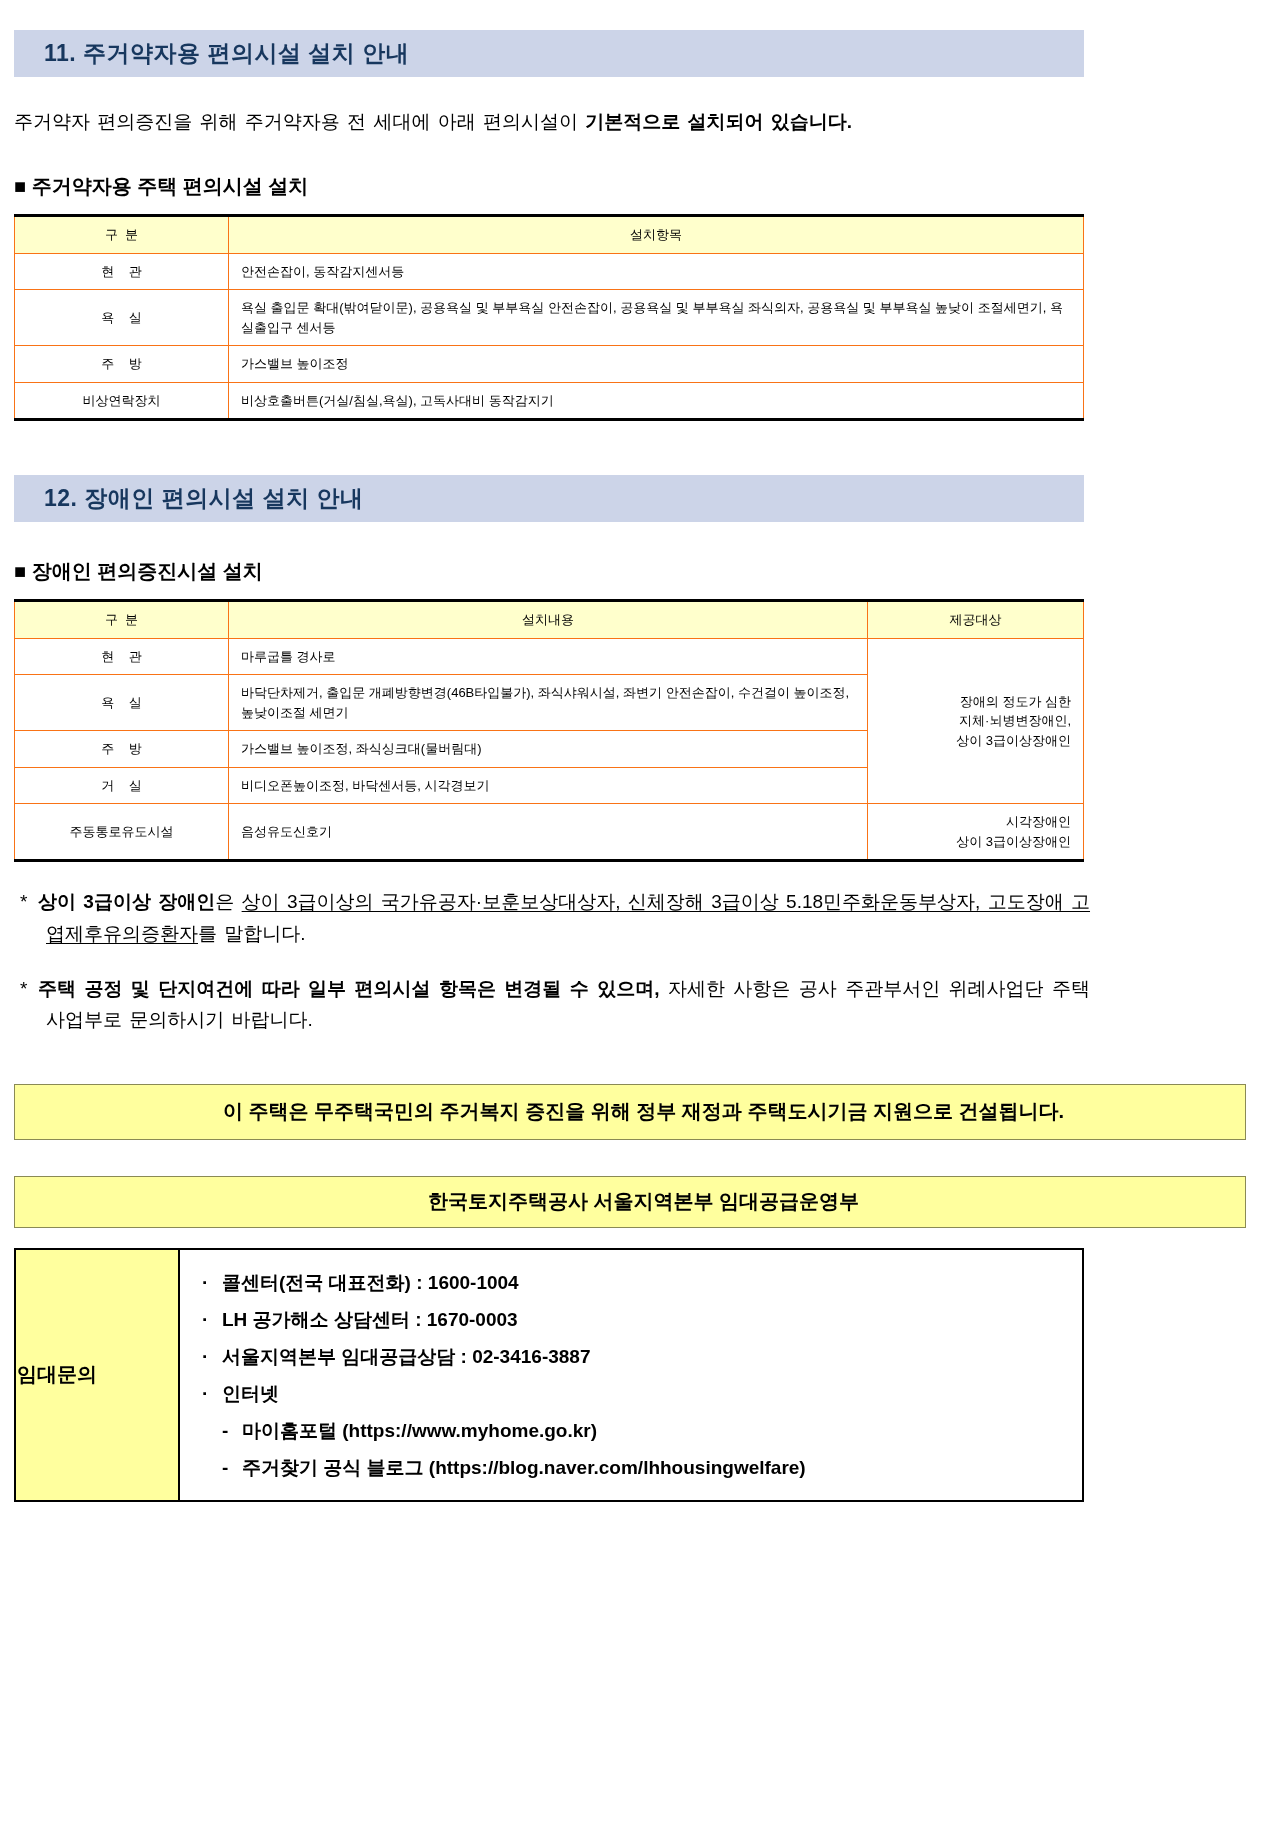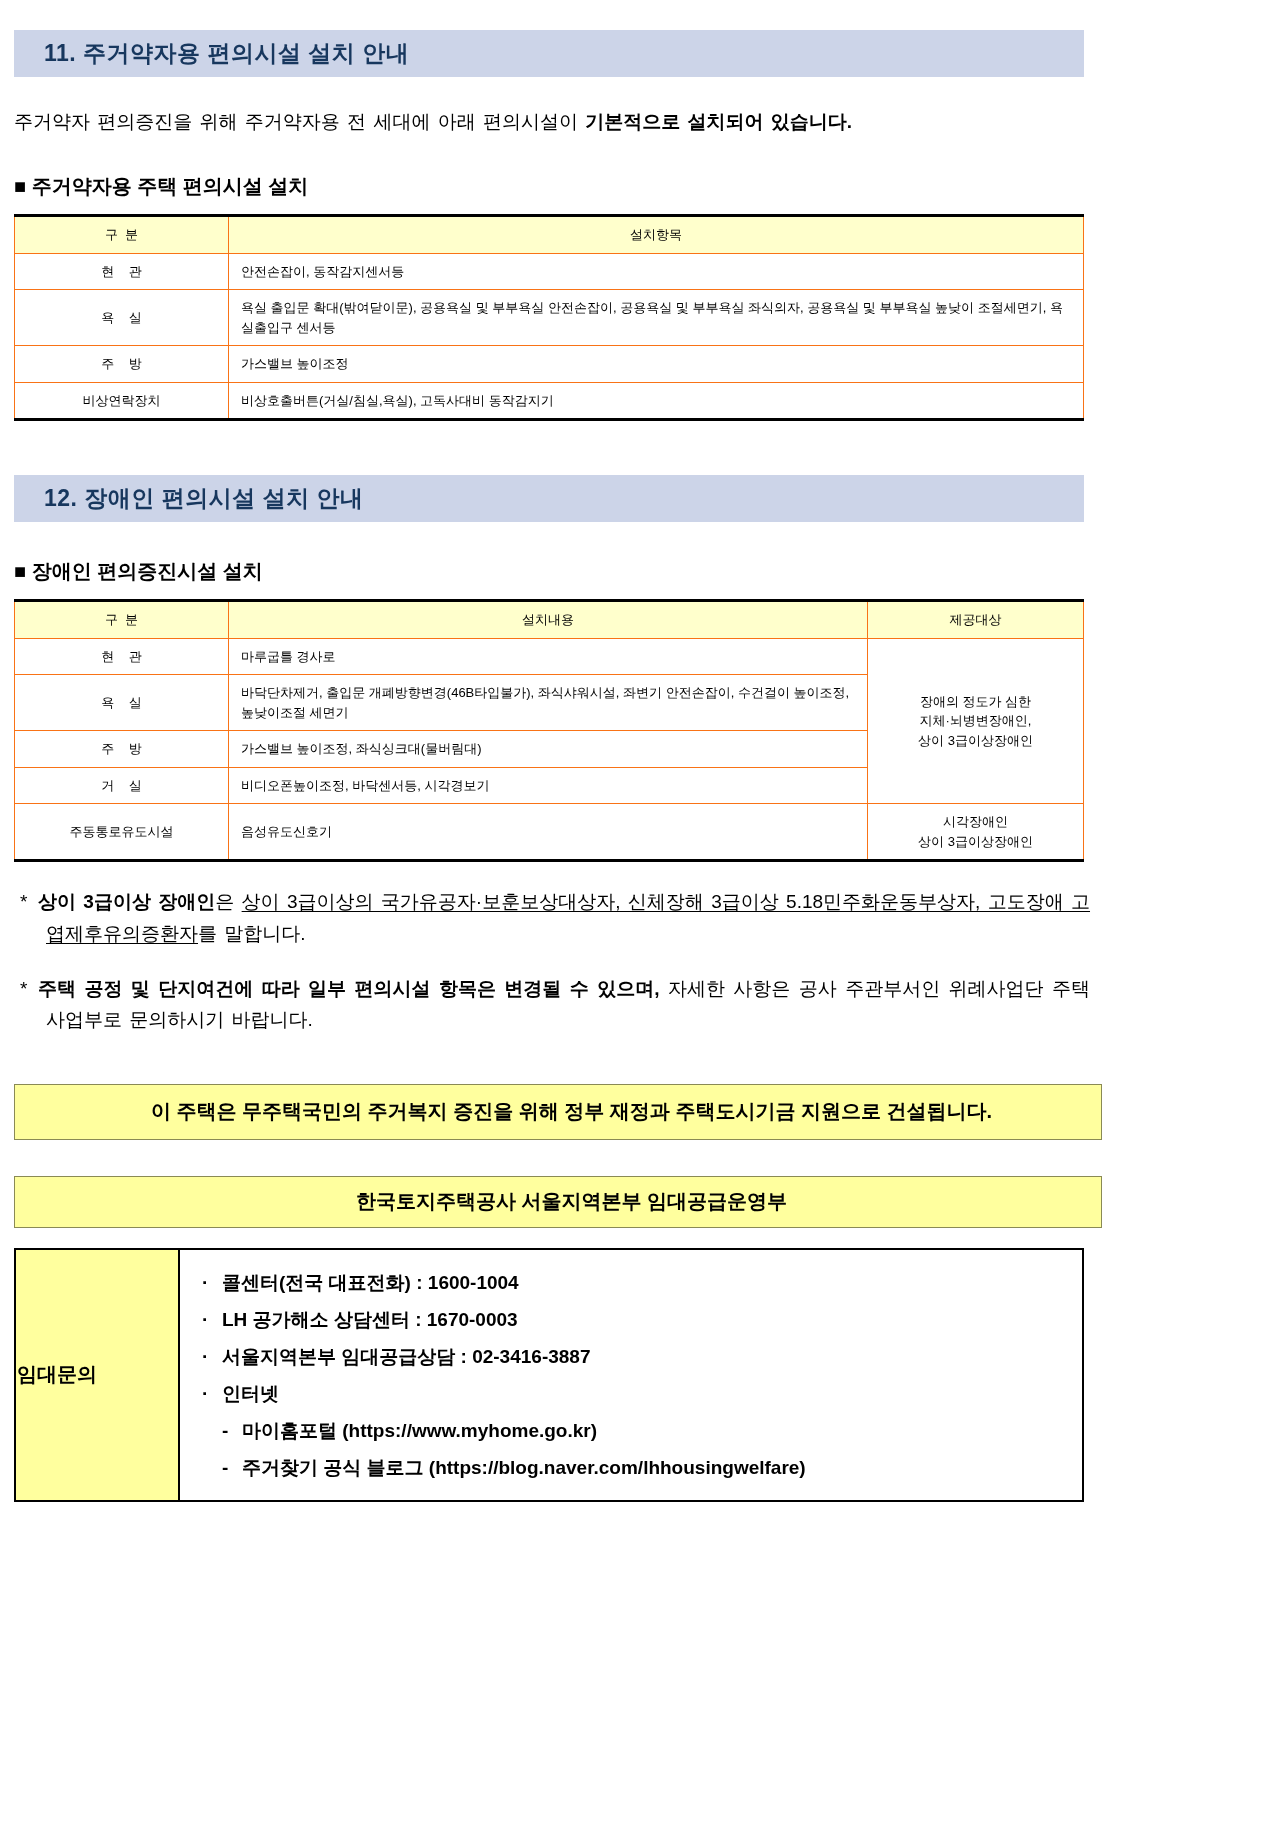--- a/index.html
+++ b/index.html
@@ -13,29 +13,29 @@
   .section-title{font-size:23px;font-weight:bold;color:#17375e;letter-spacing:.5px;margin:12px;}
   .intro{width:1070px;margin:30px 0 0 0;font-size:19px;line-height:1.6;text-align:justify;word-spacing:2px;}
   .b{font-weight:bold;}
   .u{text-decoration:underline;text-underline-offset:3px;}
   .subheading{margin-top:36px;font-size:20px;font-weight:bold;}
   .tbl{width:1070px;border-collapse:collapse;margin-top:14px;
     border-top:3px solid #000;border-bottom:3px solid #000;}
   .tbl th,.tbl td{border:1px solid #f97316;font-size:13px;padding:8px 12px;line-height:1.5;}
   .tbl thead th{background:#ffffcc;font-weight:normal;text-align:center;white-space:pre-wrap;}
   .tbl td.label{text-align:center;white-space:pre-wrap;padding-left:4px;padding-right:4px;margin-top:16px;}
-  .tbl td.target{text-align:center;white-space:pre-line;}
+  .tbl td.target{text-align:right;white-space:pre-line;}
   .col-label{width:214px;}
   .col-target{width:216px;}
   .mt-section{margin-top:54px;}
   .footnote{width:1070px;margin:24px 0 0 6px;font-size:19px;line-height:1.65;text-align:justify;
     word-spacing:2px;padding-left:26px;text-indent:-26px;box-sizing:border-box;}
   .footnote:first-of-type{margin-top:26px;}
   .marker{display:inline-block;width:18px;text-indent:0;}
-  .banner{width:1088px;margin-top:48px;background:#ffff9e;border:1px solid #8a8a55;min-height:56px;
+  .banner{width:1232px;margin-top:48px;background:#ffff9e;border:1px solid #8a8a55;min-height:56px;
     display:flex;align-items:center;justify-content:center;font-size:20px;font-weight:bold;
     box-sizing:border-box;text-align:center;padding-left:27px;}
   .banner2{margin-top:36px;min-height:52px;}
   .contact{width:1070px;border-collapse:collapse;margin-top:20px;}
   .contact td{border:2px solid #000;}
   .contact-label{width:160px;background:#ffff9e;text-align:left;font-weight:bold;font-size:20px;}
   .contact-body{padding:14px 22px;}
   .contact-item{font-size:19px;font-weight:bold;line-height:1.95;display:flex;}
   .contact-item .bullet{width:20px;flex:none;}
   .contact-item.indent{padding-left:20px;}

